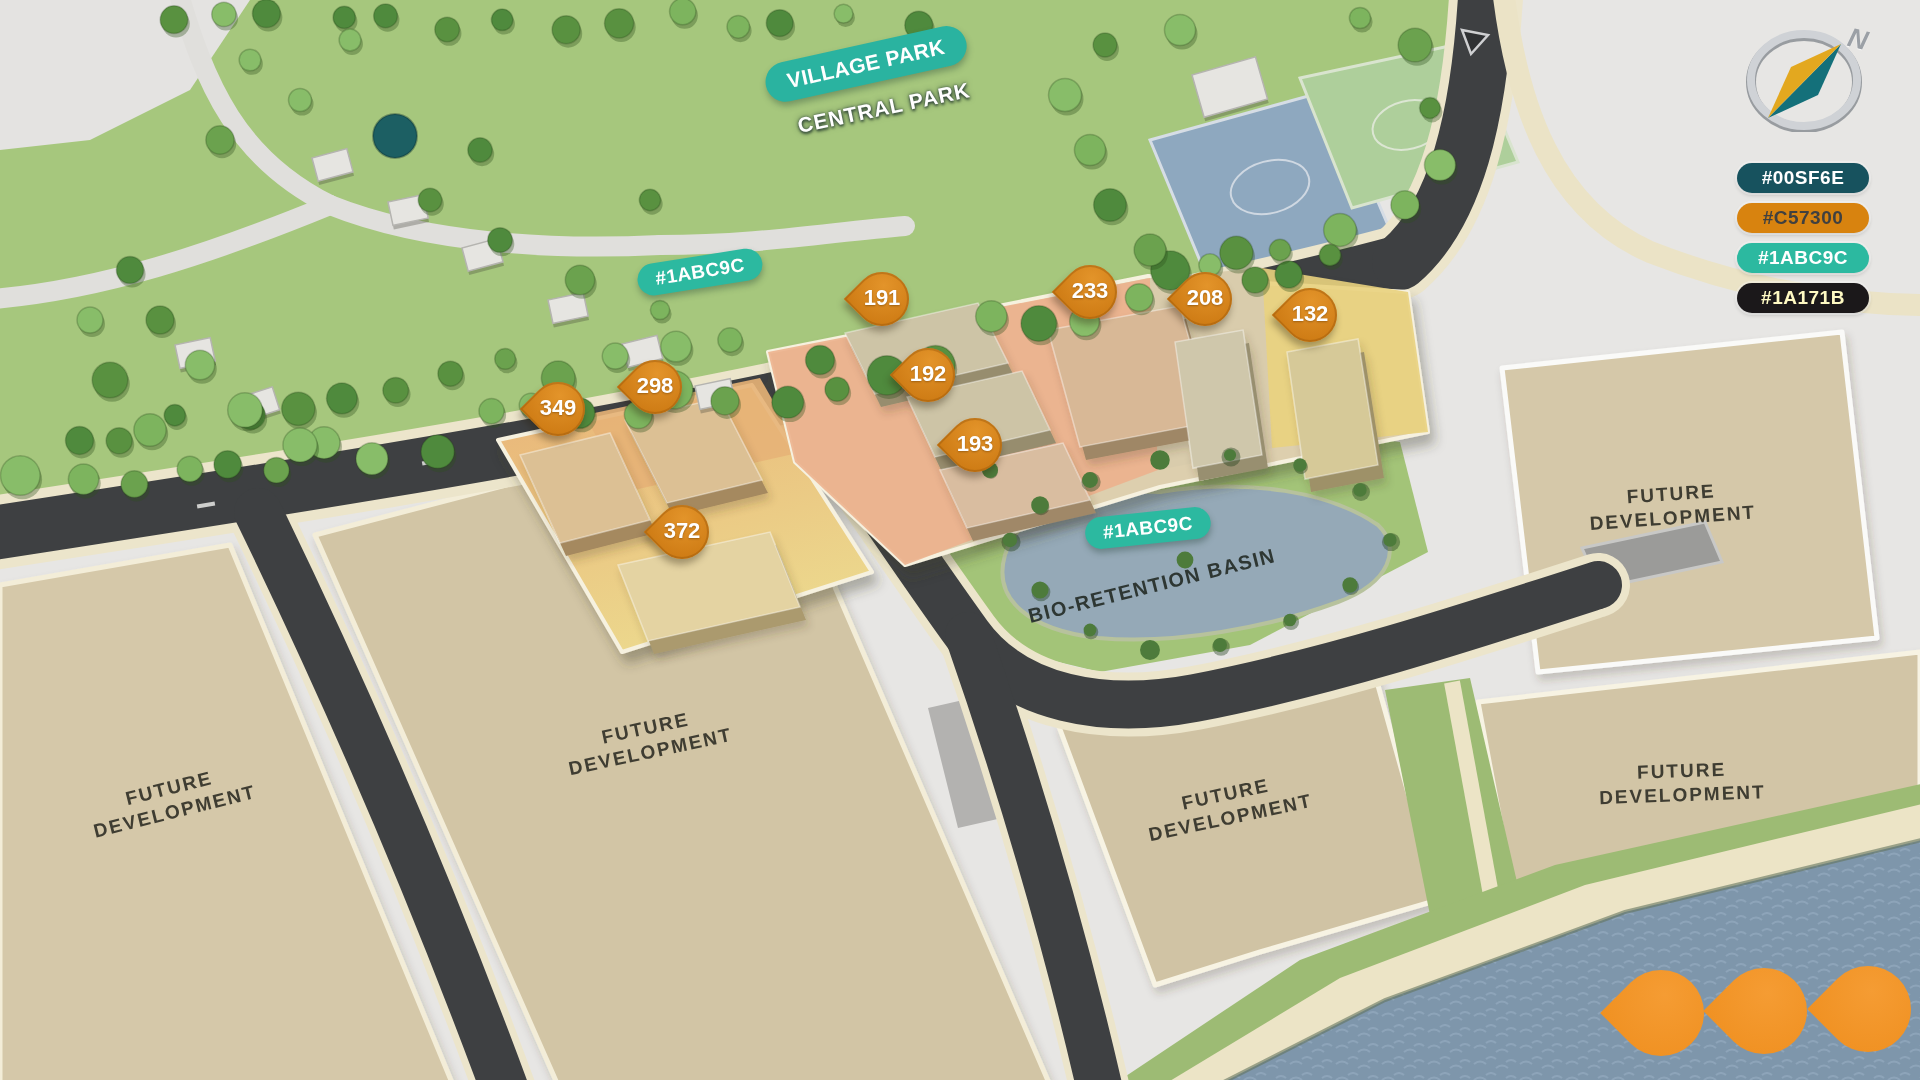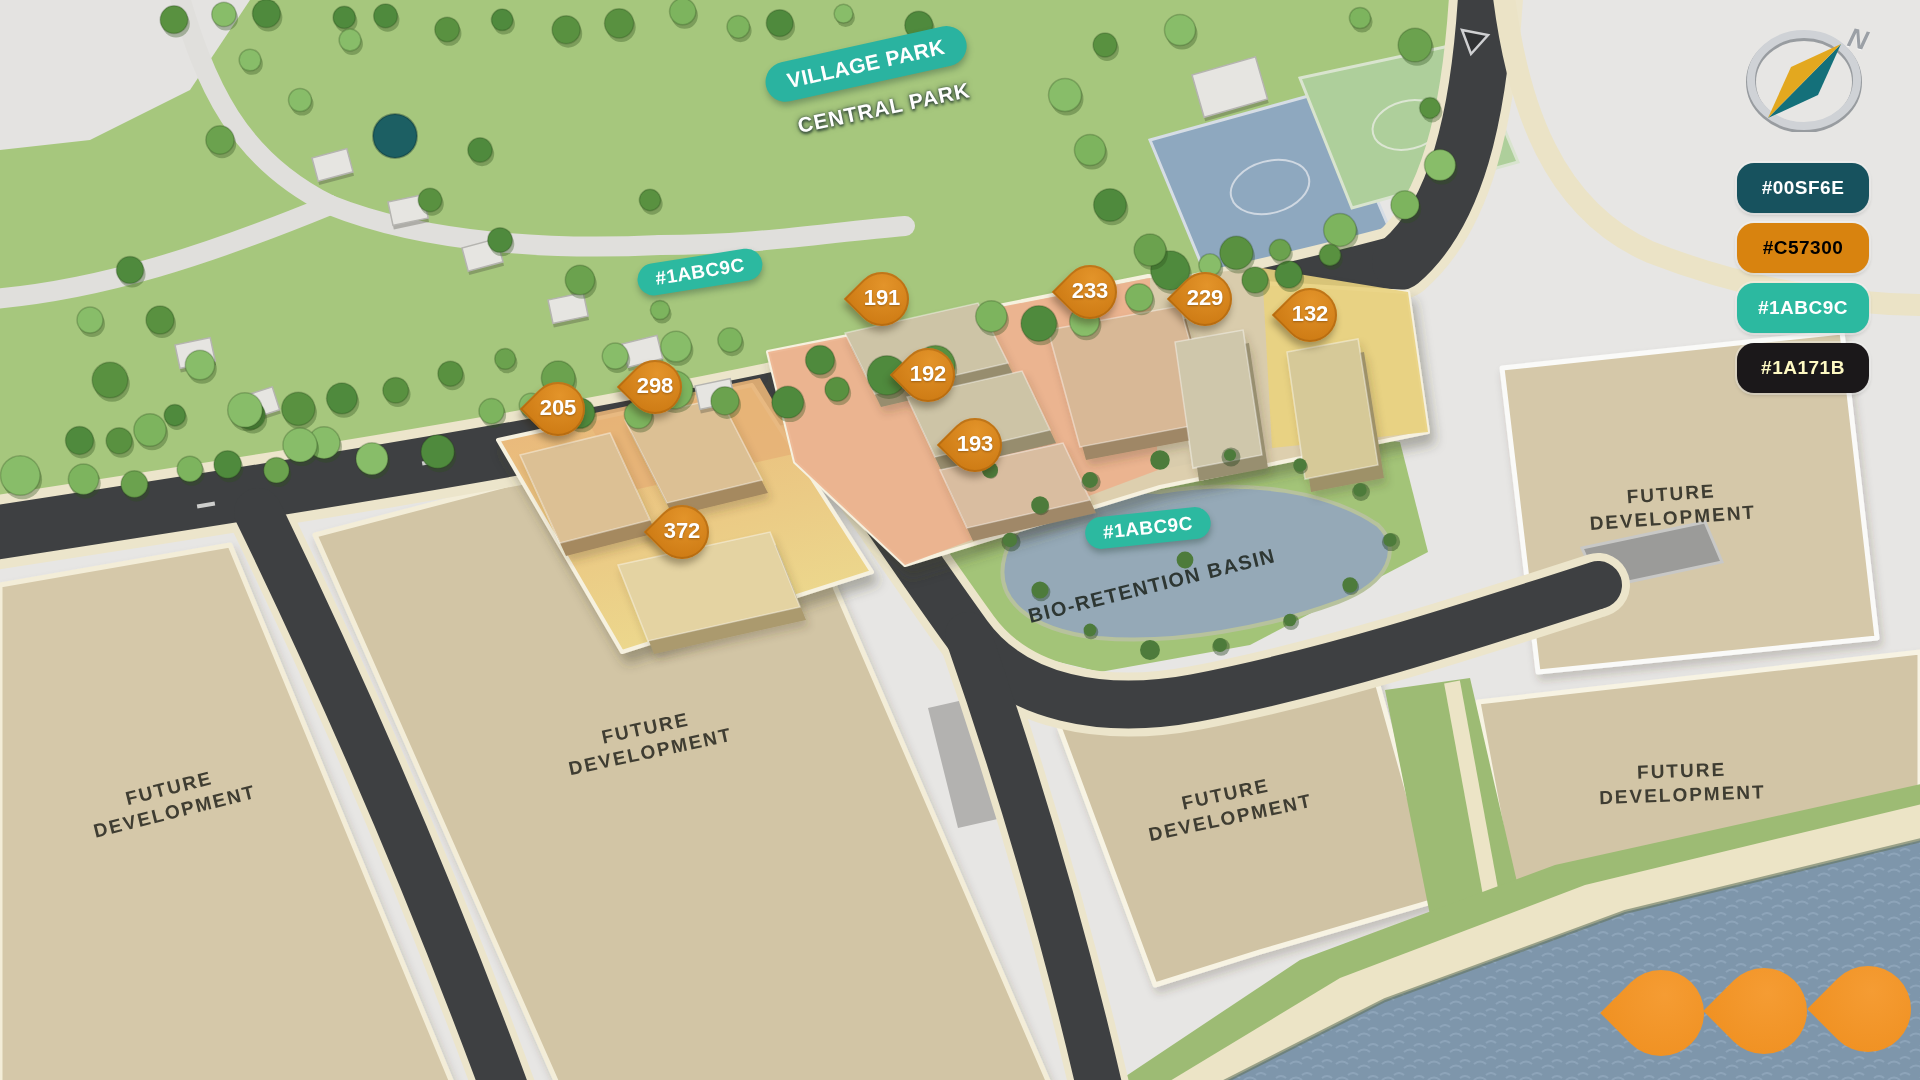--- a/index.html
+++ b/index.html
@@ -24,21 +24,21 @@
       box-shadow:inset 0 0 0 2px rgba(150,85,10,.4),3px 5px 7px rgba(40,30,10,.35);}
   .pin-label{position:absolute;left:-27px;top:-59px;width:54px;text-align:center;
       line-height:50px;color:#fff;font-weight:bold;font-size:22px;
       text-shadow:0 1px 2px rgba(90,50,0,.45);}
   .pin-plain .pin-body{left:-43px;top:-98px;width:86px;height:86px;
       background:radial-gradient(circle at 38% 32%,#f59c33,#ef8f1f);
       box-shadow:none;border-radius:52% 52% 52% 0;}
   
   #legend{position:absolute;left:1737px;top:163px;display:flex;flex-direction:column;gap:10px;align-items:center;}
   .chip{min-width:100px;text-align:center;font-weight:bold;font-size:19px;letter-spacing:.5px;
-      padding:14px 16px;border-radius:17px;color:#fff;
+      padding:4px 16px;border-radius:17px;color:#fff;
       box-shadow:0 0 0 2px rgba(255,255,255,.35),0 2px 4px rgba(0,0,0,.2);}
   
   #compass{position:absolute;left:1744px;top:22px;width:130px;height:110px;}
   #compass .n{position:absolute;left:104px;top:2px;color:#9ba0a6;font-weight:bold;
       font-size:27px;font-style:italic;transform:rotate(14deg);text-shadow:0 1px 1px #fff;}
 </style>
 </head>
 <body>
 <div id="stage">
 
@@ -409,21 +409,21 @@
 <div class="ov basin-text" style="left:1152px;top:586px;transform:translate(-50%,-50%) rotate(-14deg);">BIO-RETENTION BASIN</div>
 
 <div class="ov fd" style="left:172px;top:800px;transform:translate(-50%,-50%) rotate(-14deg);">FUTURE DEVELOPMENT</div>
 <div class="ov fd" style="left:648px;top:740px;transform:translate(-50%,-50%) rotate(-12deg);">FUTURE DEVELOPMENT</div>
 <div class="ov fd" style="left:1672px;top:506px;transform:translate(-50%,-50%) rotate(-4deg);">FUTURE DEVELOPMENT</div>
 <div class="ov fd" style="left:1228px;top:806px;transform:translate(-50%,-50%) rotate(-12deg);">FUTURE DEVELOPMENT</div>
 <div class="ov fd" style="left:1682px;top:783px;transform:translate(-50%,-50%) rotate(-2deg);">FUTURE DEVELOPMENT</div>
 
 <div class="pin" style="left:558px;top:442px">
   <div class="pin-body"></div>
-  <span class="pin-label">205</span>
+  <span class="pin-label">349</span>
 </div>
 <div class="pin" style="left:655px;top:420px">
   <div class="pin-body"></div>
   <span class="pin-label">298</span>
 </div>
 <div class="pin" style="left:682px;top:565px">
   <div class="pin-body"></div>
   <span class="pin-label">372</span>
 </div>
 <div class="pin" style="left:882px;top:332px">
@@ -437,40 +437,40 @@
 <div class="pin" style="left:975px;top:478px">
   <div class="pin-body"></div>
   <span class="pin-label">193</span>
 </div>
 <div class="pin" style="left:1090px;top:325px">
   <div class="pin-body"></div>
   <span class="pin-label">233</span>
 </div>
 <div class="pin" style="left:1205px;top:332px">
   <div class="pin-body"></div>
-  <span class="pin-label">229</span>
+  <span class="pin-label">208</span>
 </div>
 <div class="pin" style="left:1310px;top:348px">
   <div class="pin-body"></div>
   <span class="pin-label">132</span>
 </div>
 
 <div class="pin pin-plain" style="left:1661px;top:1068px">
   <div class="pin-body"></div>
     </div>
 <div class="pin pin-plain" style="left:1764px;top:1066px">
   <div class="pin-body"></div>
     </div>
 <div class="pin pin-plain" style="left:1868px;top:1064px">
   <div class="pin-body"></div>
     </div>
 
 <div id="legend">
   <div class="chip" style="background: rgb(23, 82, 94); color: rgb(255, 255, 255);">#00SF6E</div>
-  <div class="chip" style="background: rgb(216, 131, 15); color: #000000;">#C57300</div>
+  <div class="chip" style="background: rgb(216, 131, 15); color: #404040;">#C57300</div>
   <div class="chip" style="background: rgb(44, 185, 160); color: rgb(255, 255, 255);">#1ABC9C</div>
   <div class="chip" style="background: rgb(27, 24, 26); color: #fef9c3;">#1A171B</div>
 </div>
 
 <div id="compass">
   <svg width="130" height="110" viewBox="0 0 130 110">
     <ellipse cx="60" cy="60" rx="53" ry="46" fill="none" stroke="#8f9398" stroke-width="10" opacity=".9"></ellipse>
     <ellipse cx="60" cy="58" rx="53" ry="46" fill="none" stroke="#cfd2d6" stroke-width="8"></ellipse>
     <polygon points="97,22 74,73 24,96" fill="#b8860b" opacity="0"></polygon>
     <polygon points="97,22 74,73 24,96" fill="#14707a"></polygon>

